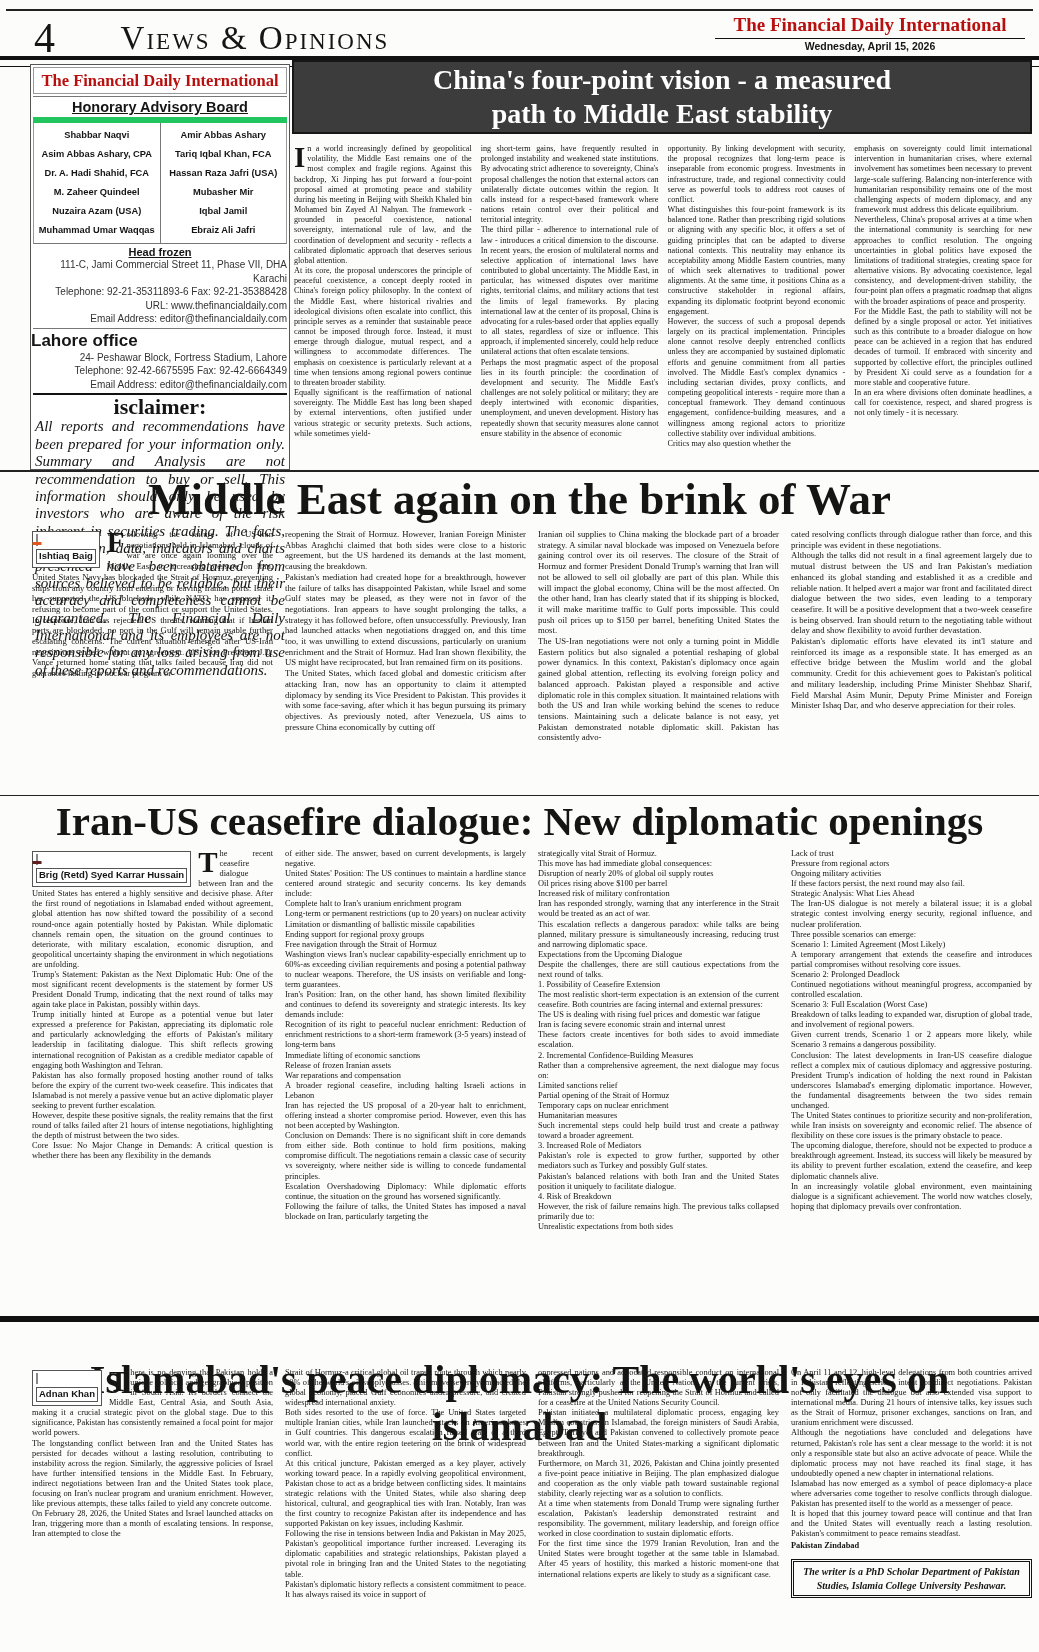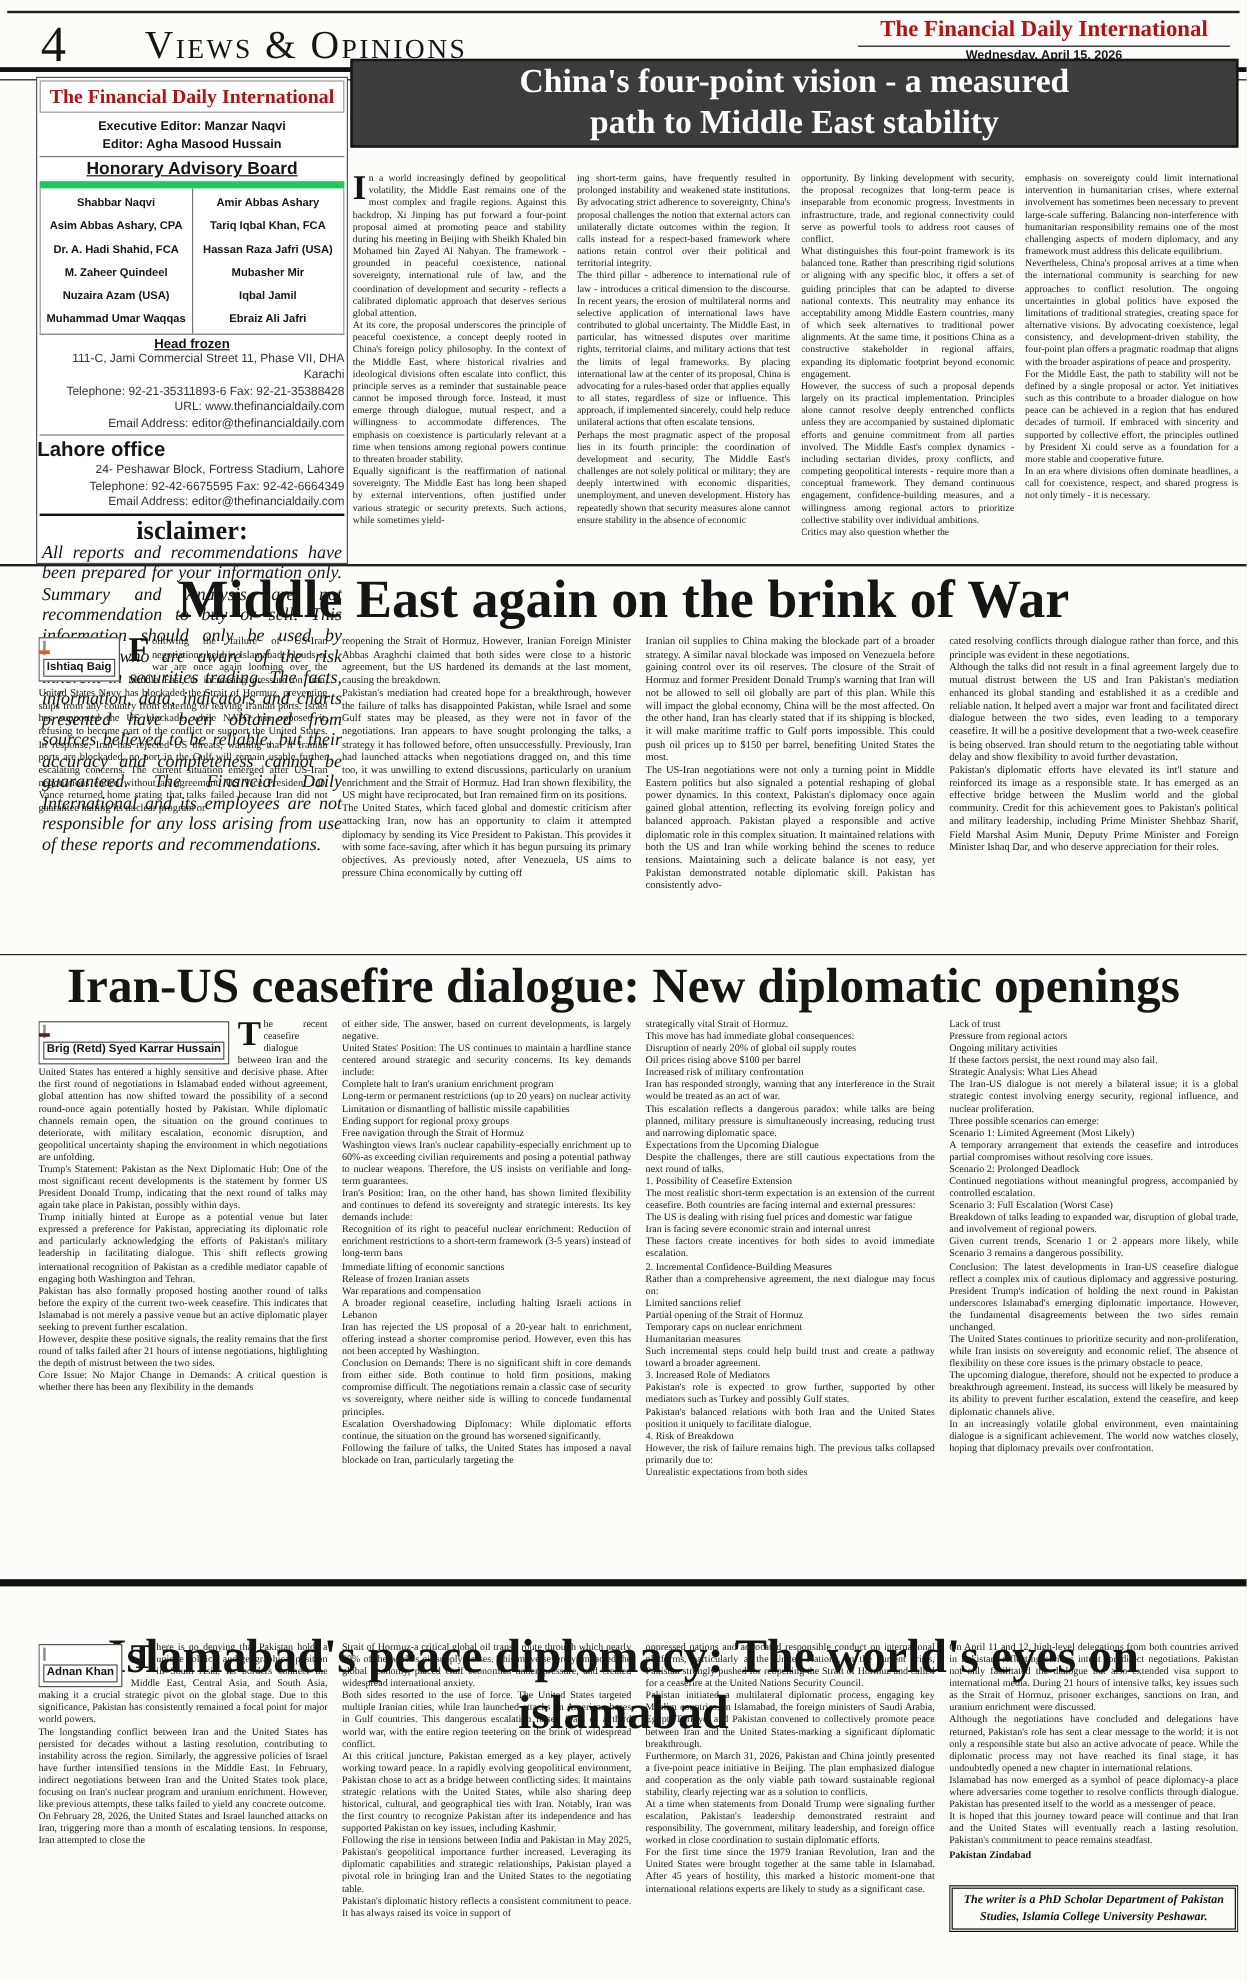--- a/index.html
+++ b/index.html
@@ -31,21 +31,21 @@
   .mast-names div:first-child{border-right:1px solid #777;}
   .office-title{font-size:11px;font-weight:bold;text-decoration:underline;text-align:center;padding-top:2px;}
   .office-title2{font-size:17px;font-weight:bold;text-align:left;padding-top:2px;}
   .office-lines{font-size:10px;text-align:right;line-height:1.35;color:#333;white-space:pre-line;
                 padding-bottom:2px;border-bottom:1px solid #777;margin:0 2px;}
   .office-lines.last{border-bottom:2px solid #111;}
   .disc-title{font-family:"Liberation Serif",serif;font-weight:bold;font-size:22px;text-align:center;line-height:1.05;}
   .disc-text{font-family:Liberation Serif, serif;font-style:italic;font-size:15px;line-height:1.16;
              text-align:justify;padding:0 4px 3px;}
   
-  .china-hl{position:absolute;left:292px;top:49px;width:740px;height:74px;background:#3c3c3c;
+  .china-hl{position:absolute;left:292px;top:60px;width:740px;height:74px;background:#3c3c3c;
             border:2px solid #161616;box-sizing:border-box;color:#fff;display:flex;flex-direction:column;
             justify-content:center;text-align:center;font-weight:bold;font-size:28px;line-height:1.22;}
   .china-cols{position:absolute;left:294px;top:144px;width:738px;height:324px;display:flex;gap:9px;}
   .col{flex:1;overflow:hidden;text-align:justify;}
   .china-cols .col{font-size:8.2px;line-height:1.24;}
   .coltext{white-space:pre-line;}
   .dropcap{float:left;font-size:29px;line-height:0.8;font-weight:bold;padding:2px 2px 0 0;}
   
   .rule-me{position:absolute;left:0;right:0;top:470px;border-top:2px solid #222;}
   .rule-iran{position:absolute;left:0;right:0;top:795px;border-top:1.5px solid #222;}
@@ -81,41 +81,37 @@
   .p-karrar .head{background:#b98c64;}
   .p-karrar .hair{background:#3a2f26;}
   .p-karrar .torso{background:#8d7b5c;}
   .p-karrar .tie{background:#5d1f1d;}
   .p-adnan .img{background:linear-gradient(#e7e2d6,#c9c3b4);}
   .p-adnan .head{background:#c59a72;}
   .p-adnan .hair{background:#1d1713;height:20%;}
   .p-adnan .torso{background:linear-gradient(90deg,#161616 24%,#e5b90e 24%,#e5b90e 52%,#2c2c2c 52%);}
   
   .signature{font-weight:bold;margin-top:2px;}
-  .writer-box{border:3px double #111;margin-top:20px;padding:3px 6px;text-align:center;
+  .writer-box{border:3px double #111;margin-top:8px;padding:3px 6px;text-align:center;
               font-weight:bold;font-style:italic;font-size:10px;line-height:1.35;}
 </style>
 </head>
 <body>
 
 <div class="page">
   <div class="topline"></div>
 
   <div class="hdr-pagenum">4</div>
   <div class="hdr-section">Views &amp; Opinions</div>
   <div class="hdr-brand">The Financial Daily International</div>
   <div class="hdr-date">Wednesday, April 15, 2026</div>
   <div class="hdr-rule"></div>
 
   <div class="mast">
     <div class="mast-title">The Financial Daily International</div>
-    <div class="mast-editors">
-      <div>Executive Editor: Manzar Naqvi</div>
-      <div>Editor: Agha Masood Hussain</div>
-    </div>
     <div class="mast-board-title">Honorary Advisory Board</div>
     <div class="mast-names">
       <div>Shabbar Naqvi
 Asim Abbas Ashary, CPA
 Dr. A. Hadi Shahid, FCA
 M. Zaheer Quindeel
 Nuzaira Azam (USA)
 Muhammad Umar Waqqas</div>
       <div>Amir Abbas Ashary
 Tariq Iqbal Khan, FCA

